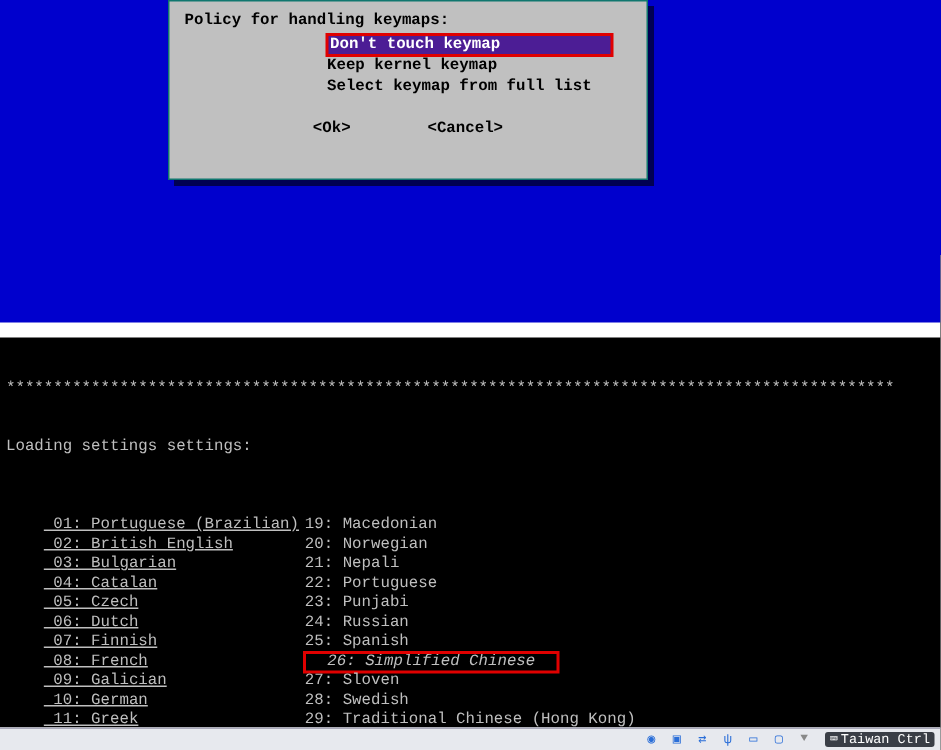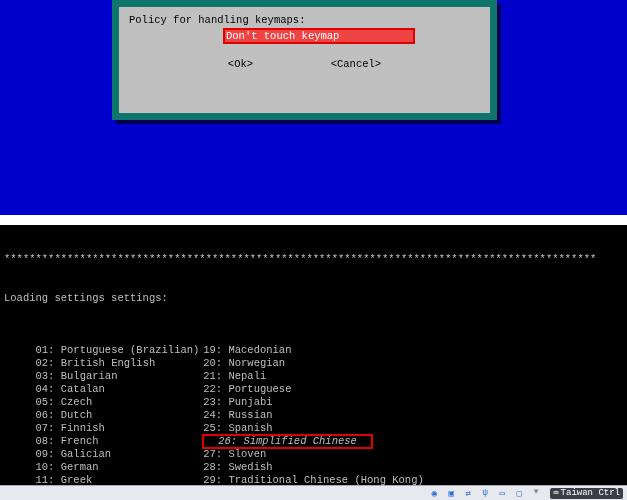--- a/index.html
+++ b/index.html
@@ -4,51 +4,52 @@
 <style>
   * { margin: 0; padding: 0; box-sizing: border-box; }
   html, body { width: 627px; height: 500px; overflow: hidden; font-family: "Courier New", monospace; }
   body { background: #fff; position: relative; }
 
   .blue-area {
     position: absolute; top: 0; left: 0; right: 0; height: 215px;
     background: #0000cd;
   }
   .dialog {
-    position: absolute; top: 0; left: 112px; width: 385px; height: 120px;
-    background: #c0c0c0; border: 7px solid #0f766e;
+    position: absolute; top: 0; left: 112px; width: 320px; height: 120px;
+    background: #c0c0c0; border: 1px solid #0f766e;
     box-shadow: 4px 4px 0 rgba(0,0,0,0.6);
     font-size: 10.5px; line-height: 14px; color: #000;
     padding: 6px 10px;
+    font-weight: bold;
   }
   .dialog-title { }
   .options { margin-left: 95px; margin-top: 2px; }
   .options div { white-space: pre; }
   .highlight-red {
     outline: 2px solid #e00000; outline-offset: -1px;
-    background: #ef4444; color: #fff;
+    background: #4c1d95; color: #fff;
     display: inline-block; padding: 0 2px; width: 190px;
   }
   .dialog-buttons {
     margin-top: 14px; text-align: center;
     display: flex; justify-content: space-around; padding: 0 60px;
   }
   .dialog-buttons span { }
 
   .terminal {
     position: absolute; top: 225px; left: 0; right: 0; bottom: 15px;
     background: #000; color: #bfbfbf;
     font-size: 10.5px; line-height: 13px;
     padding: 2px 4px;
     white-space: pre;
   }
   .stars { color: #bfbfbf; letter-spacing: 0; overflow:hidden; }
   .lang-cols { position: relative; }
   .lang-col { display:inline-block; vertical-align: top; }
-  .col1 { width: 174px; }
+  .col1 { width: 174px; text-decoration: underline; }
   .col2 { width: 240px; }
   .term-highlight-red {
     outline: 2px solid #e00000; outline-offset: -1px;
     display: inline-block; padding: 0 15px; font-style: italic;
   }
 
   .statusbar {
     position: absolute; bottom: 0; left: 0; right: 0; height: 15px;
     background: #e7e9ee; border-top: 1px solid #aab;
     font-size: 10px; color: #333;
@@ -67,20 +68,22 @@
 </style>
 </head>
 <body>
 
 <div class="blue-area"></div>
 
 <div class="dialog">
   <div class="dialog-title">Policy for handling keymaps:</div>
   <div class="options">
     <div><span class="highlight-red">Don't touch keymap</span></div>
+    <div>Keep kernel keymap</div>
+    <div>Select keymap from full list</div>
   </div>
   <div class="dialog-buttons">
     <span>&lt;Ok&gt;</span>
     <span>&lt;Cancel&gt;</span>
   </div>
 </div>
 
 <div class="terminal">
   <div class="stars">**********************************************************************************************</div>
   <div>Loading settings settings:</div>

